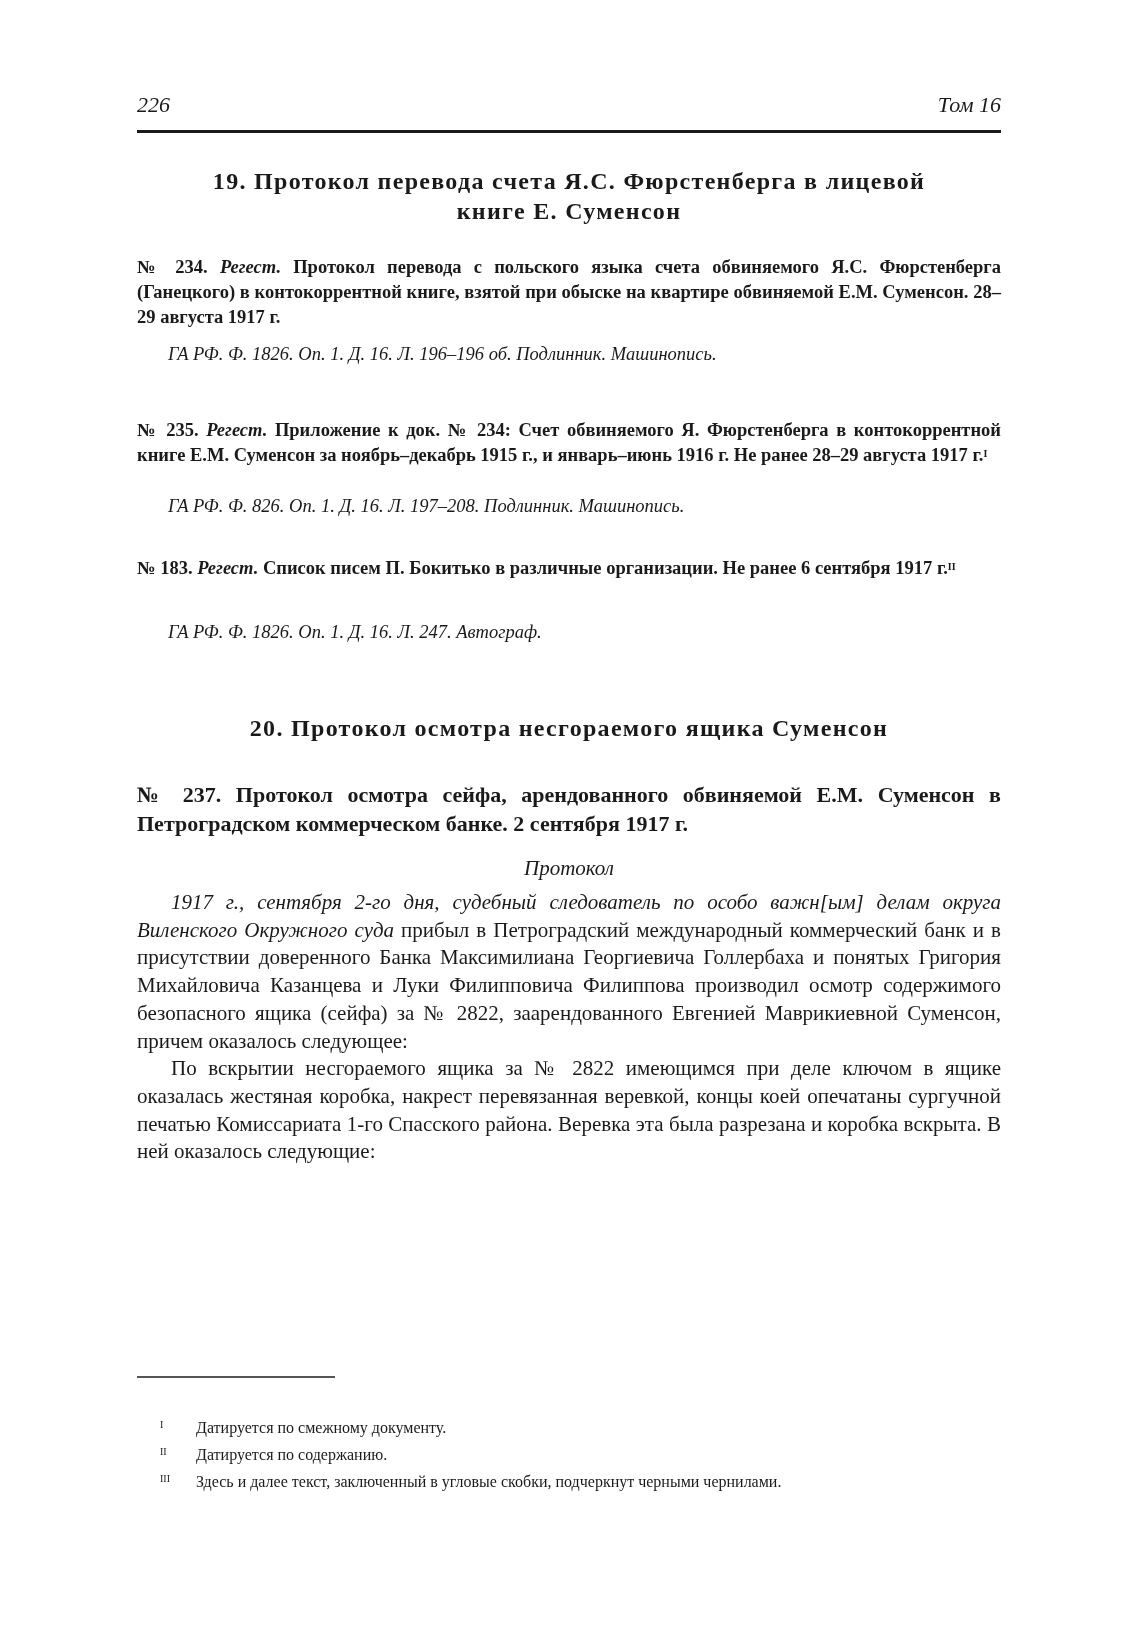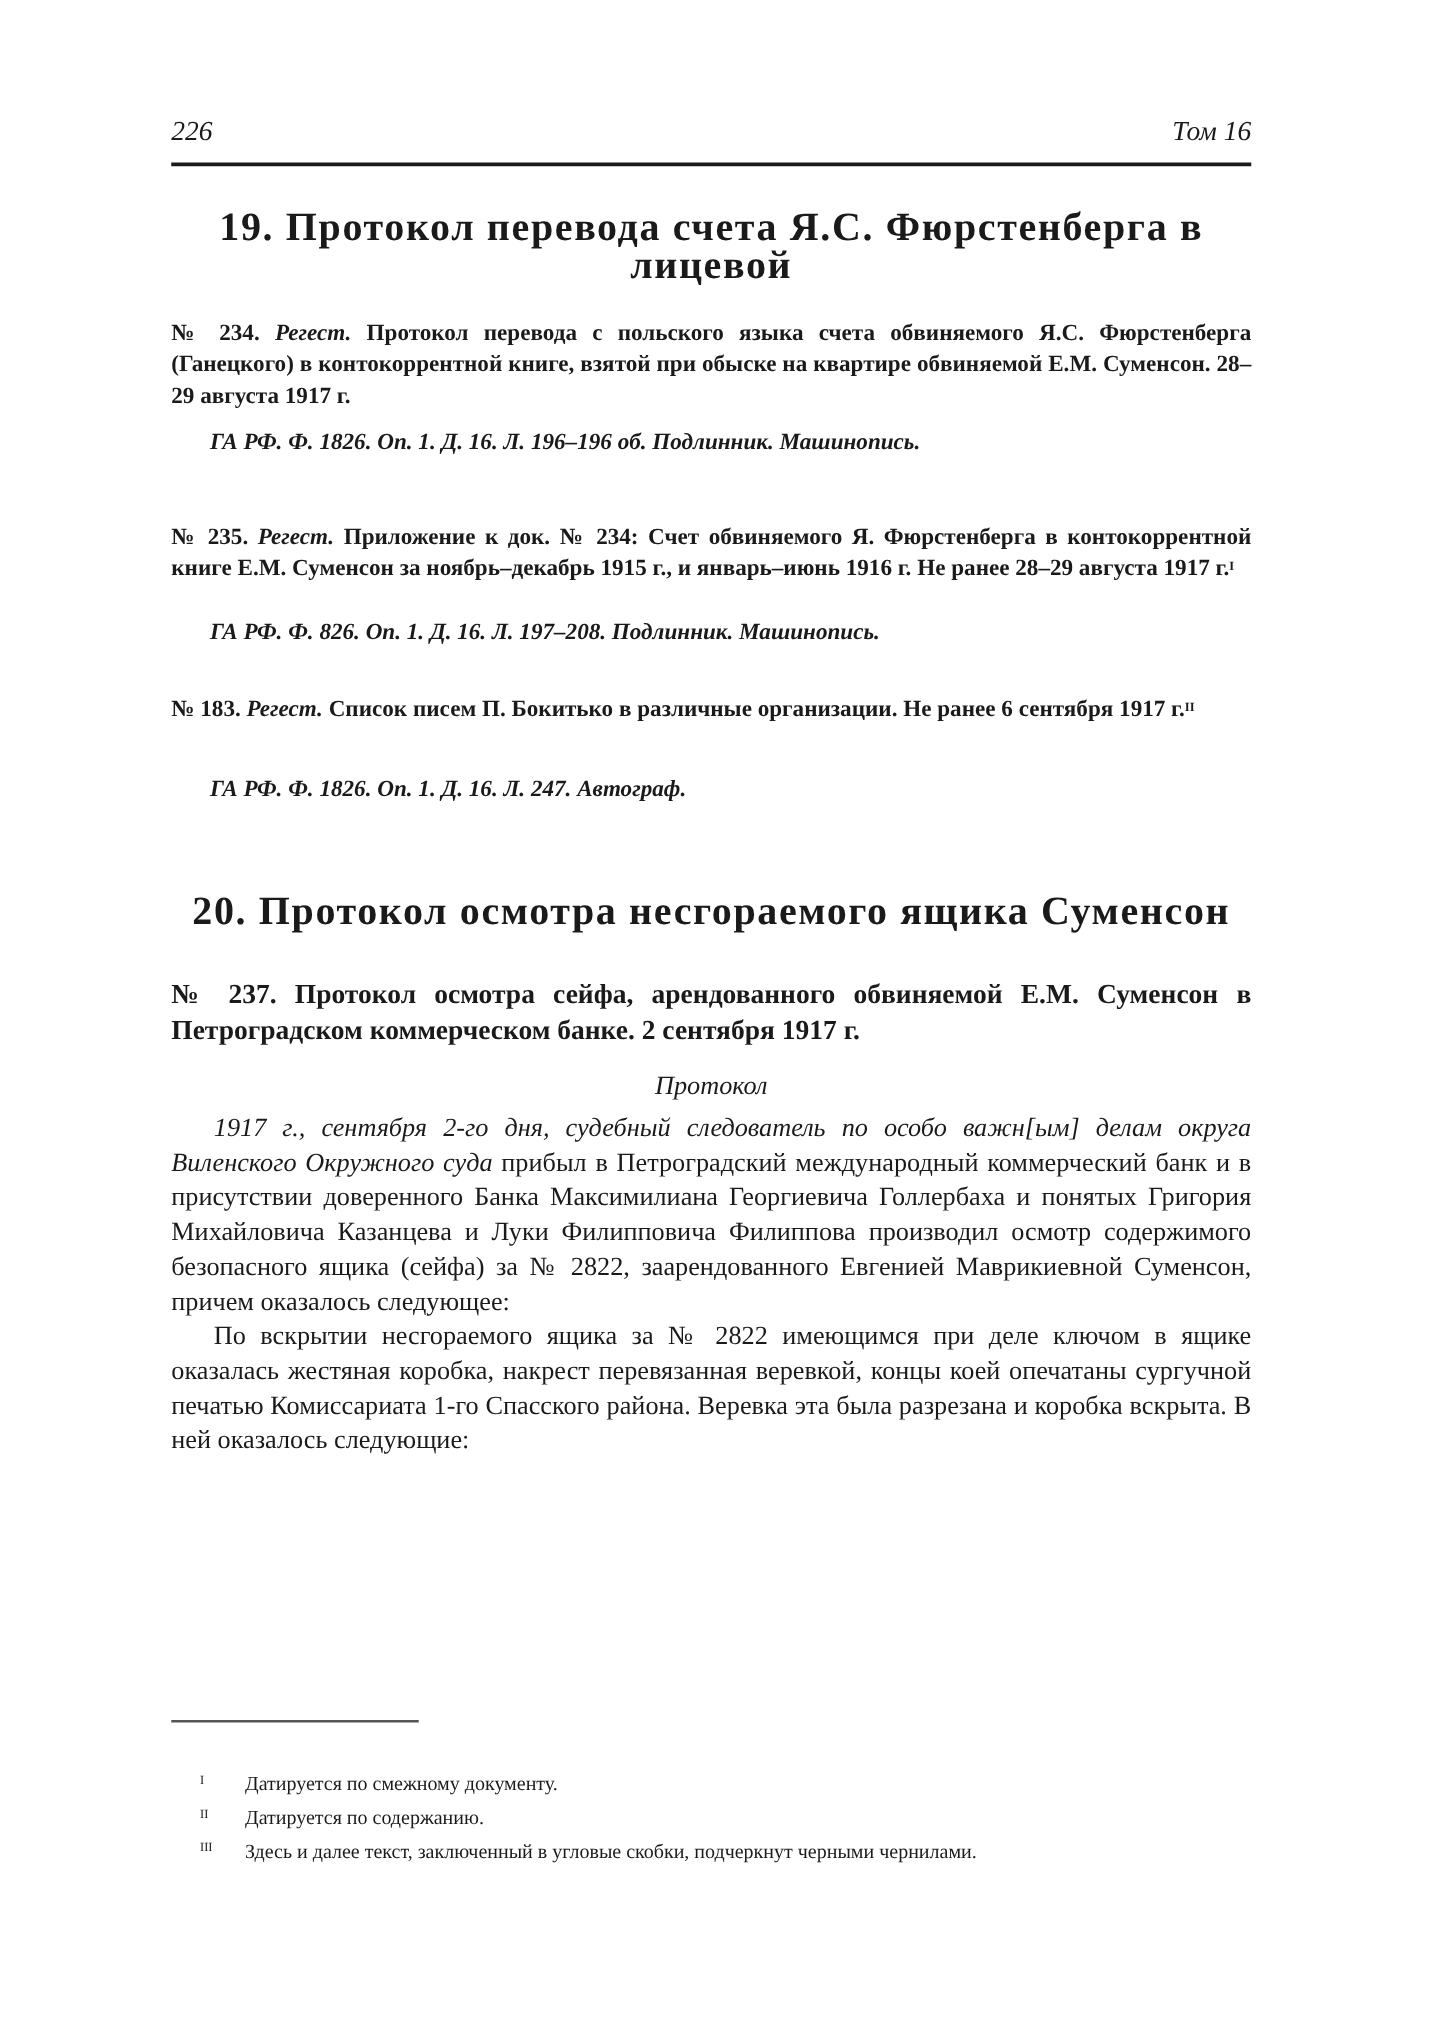--- a/index.html
+++ b/index.html
@@ -3,24 +3,24 @@
 <meta charset="utf-8">
 <style>
   html, body { margin:0; padding:0; background:#ffffff; }
   body { width:1146px; height:1631px; position:relative; color:#1a1a1a; font-family:"Liberation Serif", serif; }
   .page { position:absolute; left:0; top:0; width:1146px; height:1631px; }
   .abs { position:absolute; }
   .running-head { left:137px; top:88px; width:864px; height:34px; font-style:italic; font-size:22px; }
   .running-head .pg { position:absolute; left:0; top:4px; }
   .running-head .vol { position:absolute; right:0; top:4px; }
   .head-rule { left:137px; top:130px; width:864px; height:3px; background:#1a1a1a; }
-  .section-title { left:137px; width:864px; text-align:center; font-weight:bold; font-size:32px; letter-spacing:1.3px; line-height:30px; }
+  .section-title { left:137px; width:864px; text-align:center; font-weight:bold; font-size:24px; letter-spacing:1.3px; line-height:30px; }
   .reg { left:137px; width:864px; font-weight:bold; font-size:18.5px; line-height:25px; text-align:justify; }
   .reg i { font-style:italic; }
-  .arch { left:168px; width:840px; font-weight:bold; font-style:italic; font-size:18.5px; line-height:25px; }
+  .arch { left:168px; width:840px; font-weight:normal; font-style:italic; font-size:18.5px; line-height:25px; }
   .doc-title { left:137px; width:864px; font-weight:bold; font-size:22px; line-height:29px; text-align:justify; }
   .center-it { left:137px; width:864px; text-align:center; font-style:italic; font-size:21px; }
   .body-text { left:137px; width:864px; font-size:21px; line-height:27.7px; }
   .body-text p { margin:0; text-indent:34px; text-align:justify; text-align-last:left; }
   sup { font-size:10px; vertical-align:top; position:relative; top:-2px; }
   .fn-rule { left:137px; top:1376px; width:198px; height:1.5px; background:#555; }
   .footnotes { left:160px; top:1414px; width:850px; font-size:16px; line-height:27px; }
   .fn { display:flex; }
   .fn .mark { width:36px; font-size:10px; position:relative; top:-3px; }
 </style>
@@ -30,20 +30,21 @@
 <div class="page">
 
   <div class="abs running-head">
     <span class="pg">226</span>
     <span class="vol">Том 16</span>
   </div>
   <div class="abs head-rule"></div>
 
   <div class="abs section-title" style="top:166px;">
     <div>19. Протокол перевода счета Я.С. Фюрстенберга в лицевой</div>
+    <div>книге Е. Суменсон</div>
   </div>
 
   <div class="abs reg" style="top:255px;">
     <span>№ 234.</span>
     <i>Регест.</i>
     <span>Протокол перевода с польского языка счета обвиняемого Я.С. Фюрстенберга (Ганецкого) в контокоррентной книге, взятой при обыске на квартире обвиняемой Е.М. Суменсон. 28–29 августа 1917 г.</span>
   </div>
   <div class="abs arch" style="top:342px;">ГА РФ. Ф. 1826. Оп. 1. Д. 16. Л. 196–196 об. Подлинник. Машинопись.</div>
 
   <div class="abs reg" style="top:418px;">

